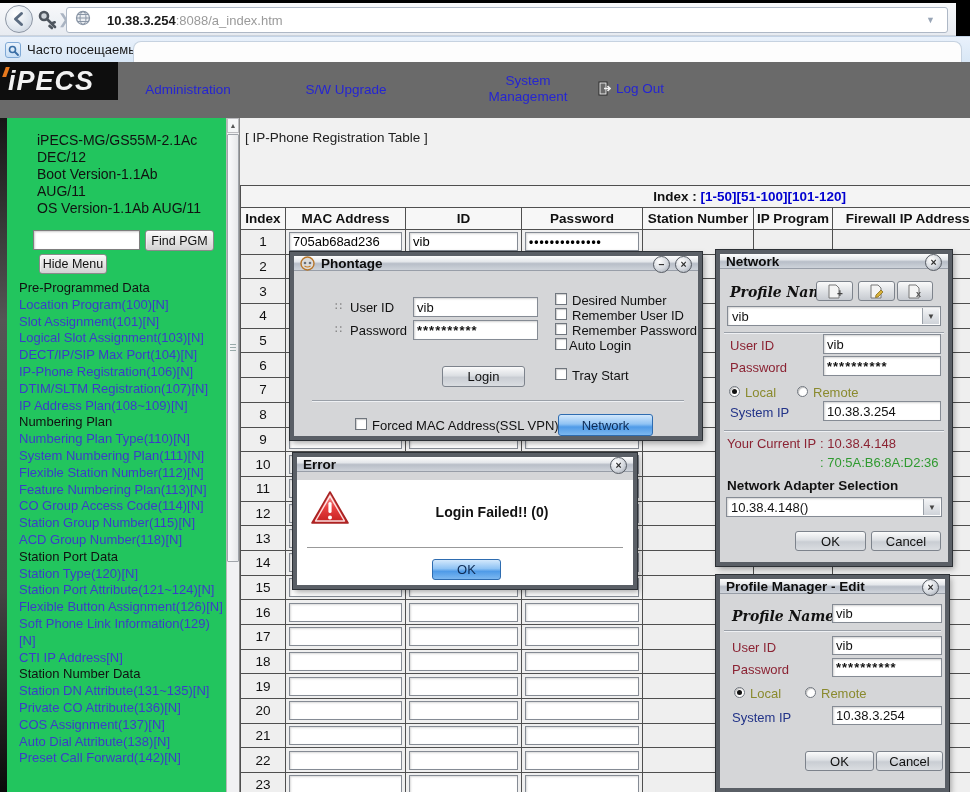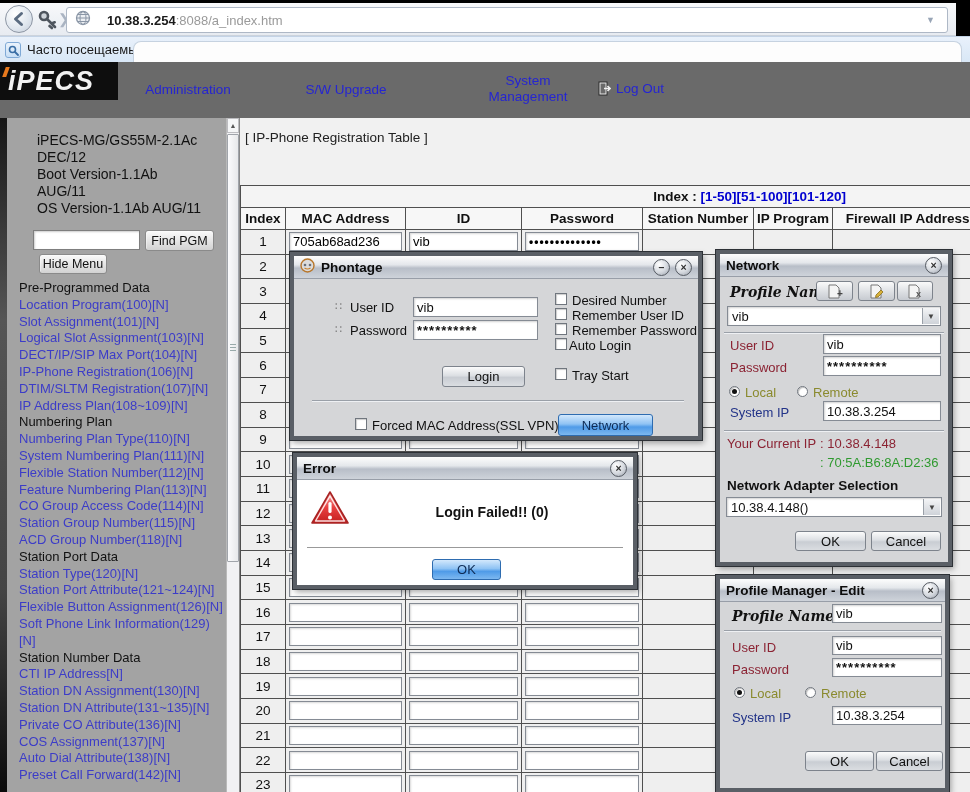--- a/index.html
+++ b/index.html
@@ -39,21 +39,21 @@
   display:flex; align-items:center; padding-left:8px; }
 #logo::before { content:""; position:absolute; left:4px; top:5px; width:4px; height:10px; background:#e87a1e; transform:skewX(-20deg); }
 .navlink { position:absolute; top:20px; font-size:13.5px; color:#2525d2; text-align:center; cursor:pointer; text-decoration:none; }
 #nav-admin { left:128px; width:120px; }
 #nav-sw { left:286px; width:120px; }
 #nav-sys { left:468px; width:120px; top:11px; line-height:16px; }
 #nav-logout { position:absolute; left:598px; top:19px; display:flex; align-items:center; gap:5px; cursor:pointer; }
 #nav-logout span { font-size:13.5px; color:#2525d2; }
 
 
-#sidebar { position:absolute; left:0; top:118px; width:226px; height:674px; background:#a3a3a3; overflow:hidden; }
+#sidebar { position:absolute; left:0; top:118px; width:226px; height:674px; background:#22c55e; overflow:hidden; }
 #side-strip { position:absolute; left:0; top:0; width:7px; height:100%;
   background:linear-gradient(#161616,#555 30%,#444 70%,#0a0a0a); }
 #version { position:absolute; left:37px; top:14px; width:188px; font-size:14px; line-height:17px; color:#111; }
 #find-input { position:absolute; left:33px; top:112px; width:107px; height:20px; border:1px solid #7e7e7e;
   background:#fff; box-shadow:inset 1px 1px 2px rgba(0,0,0,.2); font-size:13px; padding:0 3px; }
 .side-btn { position:absolute; height:21px; background:linear-gradient(#fafafa,#e2e2e2 60%,#d2d2d2);
   border:1px solid #8a8a8a; border-radius:3px; font-size:12.5px; color:#111; cursor:pointer;
   font-family:inherit; box-shadow:1px 1px 0 rgba(255,255,255,.4) inset; }
 #find-btn { left:145px; top:112px; width:69px; }
 #hide-btn { left:39px; top:136px; width:68px; height:20px; }
@@ -86,23 +86,23 @@
 #reg-table tbody td { background:#efefef; }
 #reg-table td.idx { text-align:center; font-size:13.5px; color:#111; }
 #reg-table td.inp input { display:block; width:calc(100% - 6px); height:19px; margin:0 3px;
   border:1px solid #858b94; background:#fff; box-shadow:inset 1px 1px 2px rgba(0,0,0,.15);
   font-size:13px; padding:0 3px; font-family:inherit; }
 #reg-table td.inp input.dots { font-weight:bold; font-size:12px; letter-spacing:1px; }
 
 
 .win { position:absolute; background:#d5d6d8; border:4px solid #5a5f66; outline:1px solid #2d3136;
   box-shadow:2px 3px 6px rgba(0,0,0,.35); }
-.titlebar { position:absolute; left:0; top:0; right:0; height:23px;
+.titlebar { position:absolute; left:0; top:0; right:0; height:15px;
   background:linear-gradient(180deg,#fdfdfd 0%,#e4e7eb 40%,#b8bec8 55%,#ced3da 100%);
-  border-bottom:1px solid #989ea8; display:flex; align-items:center; padding:0 6px; gap:6px; }
+  border-bottom:1px solid #989ea8; display:flex; padding:0 6px; gap:6px; }
 .titlebar .t { font-weight:bold; font-size:13.5px; color:#0d0d0d; }
 .tb-btns { margin-left:auto; display:flex; gap:5px; }
 .tb-btn { width:17px; height:17px; border-radius:50%; border:1px solid #565b63;
   background:radial-gradient(circle at 35% 30%, #fff, #d4d8de 55%, #9aa1ac);
   display:flex; align-items:center; justify-content:center; font-size:10.5px; line-height:1;
   color:#2d2d2d; cursor:pointer; font-weight:bold; }
 .fld { position:absolute; background:#fff; border:1px solid #858b94; box-shadow:inset 1px 1px 2px rgba(0,0,0,.18);
   font-size:13px; padding:0 3px; font-family:inherit; color:#111; }
 .fld.stars { font-weight:bold; letter-spacing:1px; }
 .cb { position:absolute; width:12px; height:12px; background:#fff; border:1px solid #70767e;
@@ -221,23 +221,22 @@
         <div class="mi link">Flexible Station Number(112)[N]</div>
         <div class="mi link">Feature Numbering Plan(113)[N]</div>
         <div class="mi link">CO Group Access Code(114)[N]</div>
         <div class="mi link">Station Group Number(115)[N]</div>
         <div class="mi link">ACD Group Number(118)[N]</div>
         <div class="mi header">Station Port Data</div>
         <div class="mi link">Station Type(120)[N]</div>
         <div class="mi link">Station Port Attribute(121~124)[N]</div>
         <div class="mi link wrap2">Flexible Button Assignment(126)[N]</div>
         <div class="mi link wrap2">Soft Phone Link Information(129)[N]</div>
+        <div class="mi link">CTI IP Address[N]</div>
         <div class="mi header">Station Number Data</div>
-        <div class="mi link">CTI IP Address[N]</div>
-        <div class="mi link">Station DN Assignment(130)[N]</div>
         <div class="mi link">Station DN Attribute(131~135)[N]</div>
         <div class="mi link">Private CO Attribute(136)[N]</div>
         <div class="mi link">COS Assignment(137)[N]</div>
         <div class="mi link">Auto Dial Attribute(138)[N]</div>
         <div class="mi link">Preset Call Forward(142)[N]</div>
       </div>
   </div>
 
   <div id="side-scroll">
     <div id="scr-up">▲</div>

